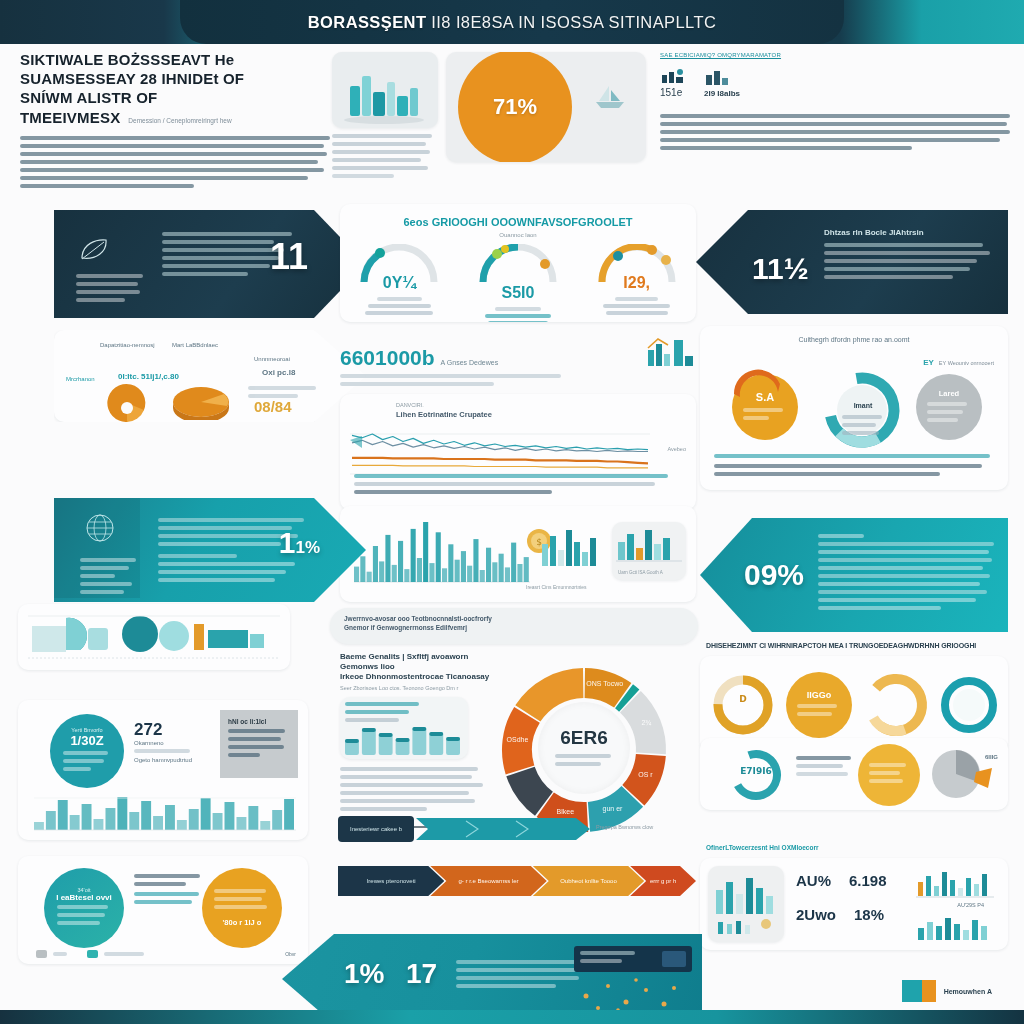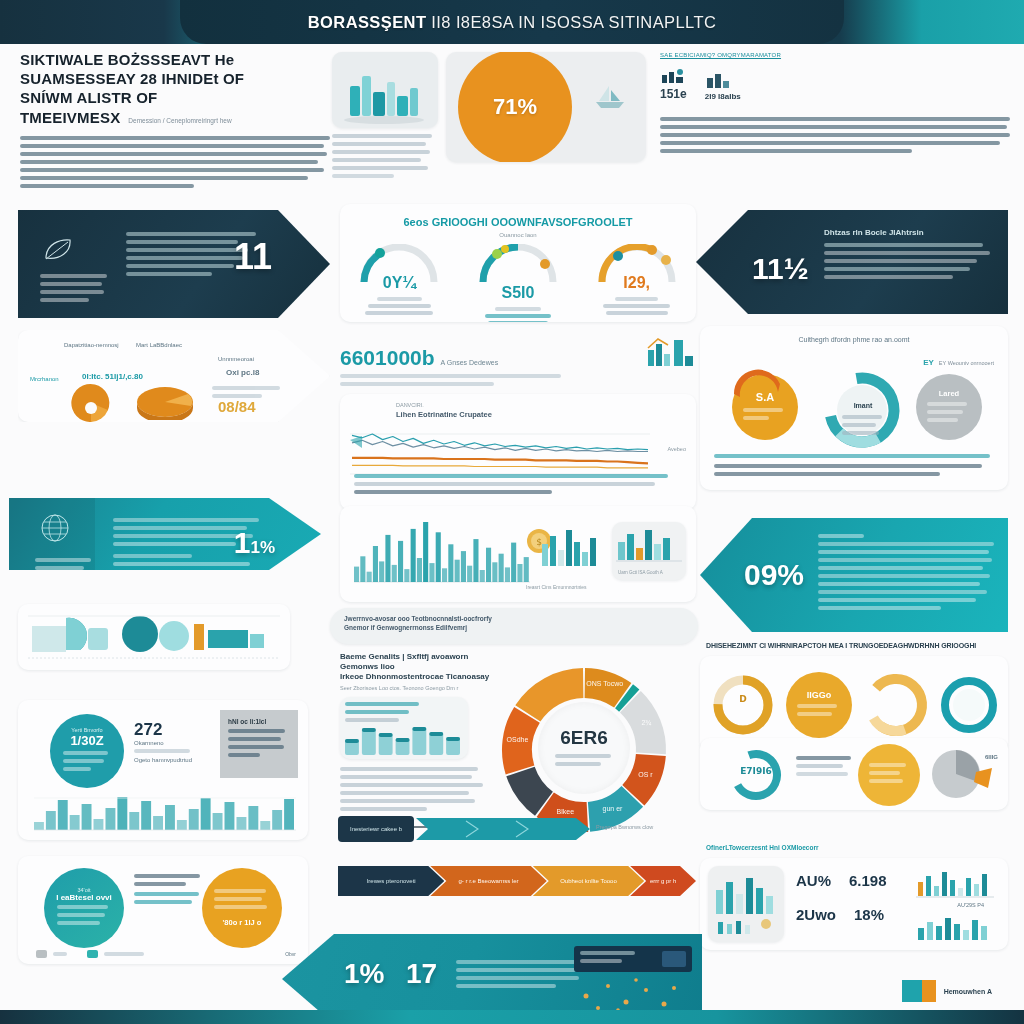--- a/index.html
+++ b/index.html
@@ -51,20 +51,21 @@
   .teal-head { color:#159aa5; font-weight:700; filter:blur(.3px); }
 
   
   #top-title-block { position:absolute; left:20px; top:50px; width:310px; }
   #top-title-block .big { font-size:15px; font-weight:800; color:#16222c; letter-spacing:.2px; line-height:1.28; filter:blur(.35px); }
 
   
   .arrow-r {
     -webkit-clip-path: polygon(0 0, calc(100% - 52px) 0, 100% 50%, calc(100% - 52px) 100%, 0 100%);
     clip-path: polygon(0 0, calc(100% - 52px) 0, 100% 50%, calc(100% - 52px) 100%, 0 100%);
+    margin-left: 36px;
   }
   .arrow-l {
     -webkit-clip-path: polygon(52px 0, 100% 0, 100% 100%, 52px 100%, 0 50%);
     clip-path: polygon(52px 0, 100% 0, 100% 100%, 52px 100%, 0 50%);
   }
   .navy { background:linear-gradient(125deg,#17313f 0%, #1d3d4e 60%, #16303d 100%); }
   .tealgrad { background:linear-gradient(120deg,#1a7f8e 0%, #17a0ab 45%, #19aab4 100%); }
   .tealgrad2 { background:linear-gradient(115deg,#158e9b 0%, #19a6b0 55%, #1ab4bc 100%); }
 
   .bignum { font-weight:800; color:#ffffff; text-shadow:0 2px 5px rgba(0,0,0,.3); filter:blur(.2px); }
@@ -161,21 +162,21 @@
   <div style="position:absolute;left:660px;top:52px;width:350px;">
     <div style="font-size:6px;color:#1a8e9c;text-decoration:underline;filter:blur(.4px);letter-spacing:.2px;">SAE ECBICIAMIQ? OMQRYMARAMATOR</div>
     <div style="display:flex;gap:18px;margin-top:9px;align-items:flex-end;">
       <div>
         <svg width="26" height="16" viewBox="0 0 26 16">
           <rect x="2" y="8" width="5" height="8" fill="#1d4558"></rect>
             <rect x="9" y="5" width="5" height="11" fill="#1d4558"></rect>
           <rect x="16" y="10" width="7" height="6" fill="#1d4558"></rect>
             <circle cx="20" cy="5" r="3" fill="#2a90a0"></circle>
         </svg>
-        <div style="font-size:12px;font-weight:700;color:#2b4250;filter:blur(.35px);">151e</div>
+        <div style="font-size:10px;font-weight:400;color:#2b4250;filter:blur(.35px);">151e</div>
       </div>
       <div>
         <svg width="30" height="16" viewBox="0 0 30 16">
           <rect x="2" y="6" width="6" height="10" fill="#2b5566"></rect>
             <rect x="10" y="2" width="6" height="14" fill="#2b5566"></rect>
           <rect x="18" y="9" width="6" height="7" fill="#4d8c9b"></rect>
         </svg>
         <div style="font-size:8px;font-weight:700;color:#2b4250;filter:blur(.35px);">2I9 I8aIbs</div>
       </div>
     </div>
@@ -391,21 +392,21 @@
         <rect x="24" y="26" width="7" height="12" fill="#e39a2a"></rect>
           <rect x="33" y="8" width="7" height="30" fill="#1d8b97"></rect>
         <rect x="42" y="22" width="7" height="16" fill="#9fdde0"></rect>
           <rect x="51" y="16" width="7" height="22" fill="#2aa3ac"></rect>
         <line x1="4" y1="39" x2="70" y2="39" stroke="#c3cfd7" stroke-width=".8"></line>
       </svg>
       <div style="font-size:4.5px;color:#8b9aa3;padding-left:6px;filter:blur(.4px);">Uarn Gcti ISA Gooth A</div>
     </div>
   </div>
 
-  <div class="arrow-r tealgrad" style="position:absolute;left:9px;top:498px;width:312px;height:72px;">
+  <div class="arrow-r tealgrad" style="position:absolute;left:18px;top:498px;width:312px;height:104px;">
     <div style="position:absolute;left:0;top:0;width:86px;height:100px;background:rgba(0,0,0,.08);"></div>
     <div style="position:absolute;left:26px;top:14px;width:58px;">
       <svg width="40" height="34" viewBox="0 0 40 34">
         <circle cx="20" cy="16" r="13" fill="none" stroke="#bfe6e9" stroke-width="1"></circle>
         <ellipse cx="20" cy="16" rx="6" ry="13" fill="none" stroke="#bfe6e9" stroke-width=".8"></ellipse>
         <line x1="7" y1="16" x2="33" y2="16" stroke="#bfe6e9" stroke-width=".8"></line>
         <line x1="9" y1="10" x2="31" y2="10" stroke="#bfe6e9" stroke-width=".8"></line>
         <line x1="9" y1="22" x2="31" y2="22" stroke="#bfe6e9" stroke-width=".8"></line>
       </svg>
       <div style="margin-top:8px;">

